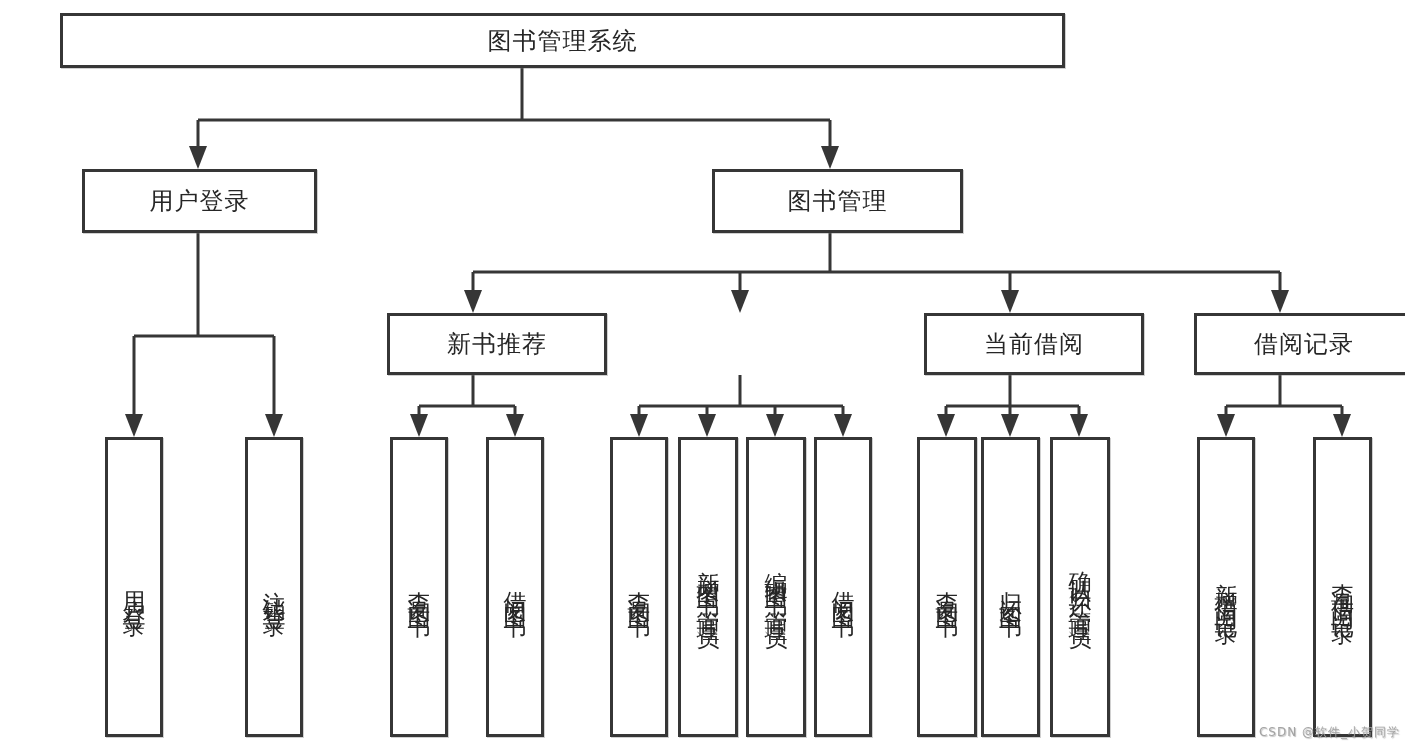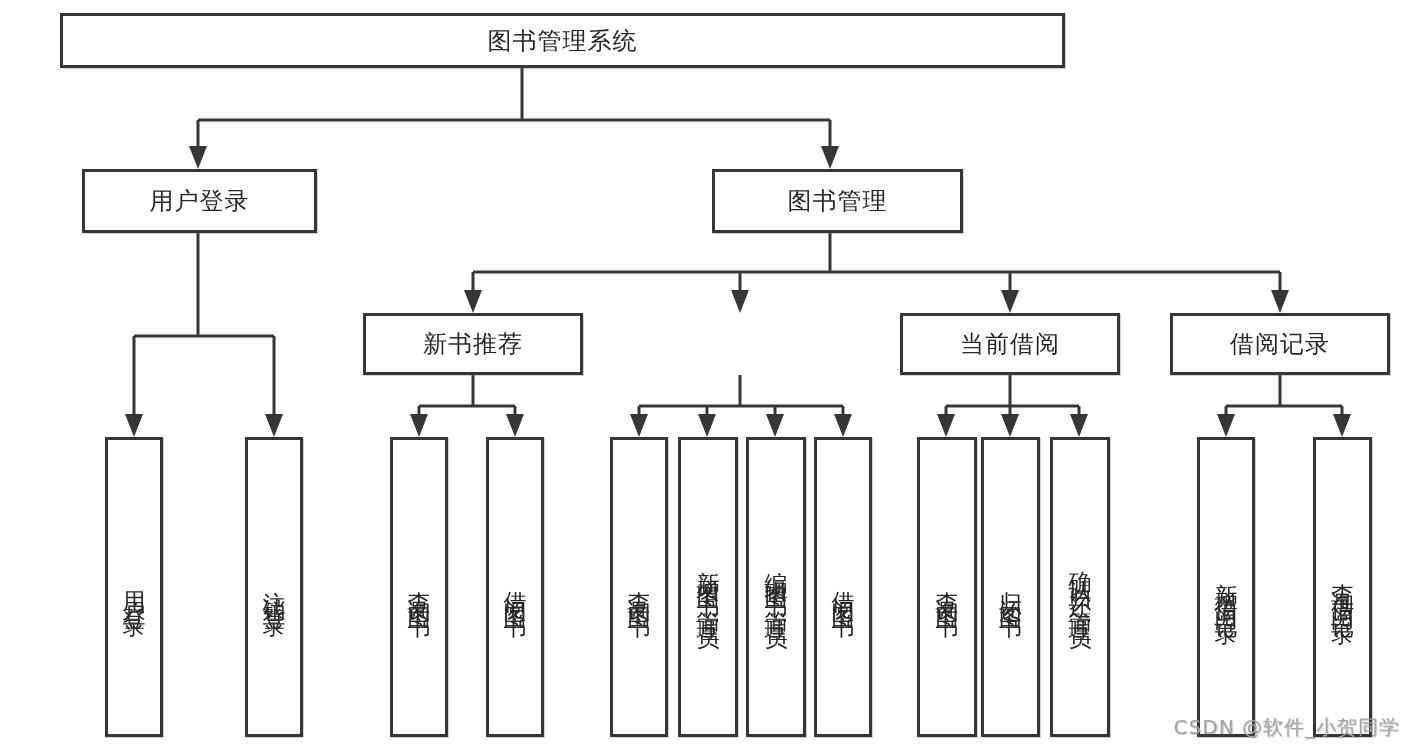--- a/index.html
+++ b/index.html
@@ -44,21 +44,21 @@
     text-orientation: mixed;
     font-size: 23px;
     letter-spacing: 8px;
     padding-top: 4px;
   }
   .root-node    { left: 20px;  top: 13px;  width: 1005px; height: 55px; margin-left: 40px; }
 
   .n-user-login { left: 82px;  top: 169px; width: 235px; height: 64px; }
   .n-book-mgmt  { left: 712px; top: 169px; width: 251px; height: 64px; }
 
-  .lvl3 { top: 313px; width: 220px; height: 62px; }
+  .lvl3 { top: 313px; width: 220px; height: 62px; margin-left: 24px; }
   .n-newbook   { left: 363px; }
   .n-borrowing { left: 630px; }
   .n-current   { left: 900px; text-align: center; }
   .n-records   { left: 1170px; }
 
   .leaf { top: 437px; width: 58px; height: 300px; }
   .lf-1a { left: 105px; }
   .lf-1b { left: 245px; }
   .lf-2a { left: 390px; }
   .lf-2b { left: 486px; }
@@ -69,21 +69,21 @@
   .lf-4a { left: 917px; width: 60px; }
   .lf-4b { left: 981px; width: 59px; }
   .lf-4c { left: 1050px; width: 60px; }
   .lf-5a { left: 1197px; }
   .lf-5b { left: 1313px; width: 59px; }
 
   .watermark {
     position: absolute;
     right: 5px;
     bottom: 6px;
-    font-size: 20px;
+    font-size: 12px;
     color: #a3a3a3;
     letter-spacing: 1px;
     white-space: nowrap;
     text-shadow: 1px 1px 1px rgba(80,80,80,0.35);
   }
 </style>
 </head>
 <body>
 
 <div id="stage">

